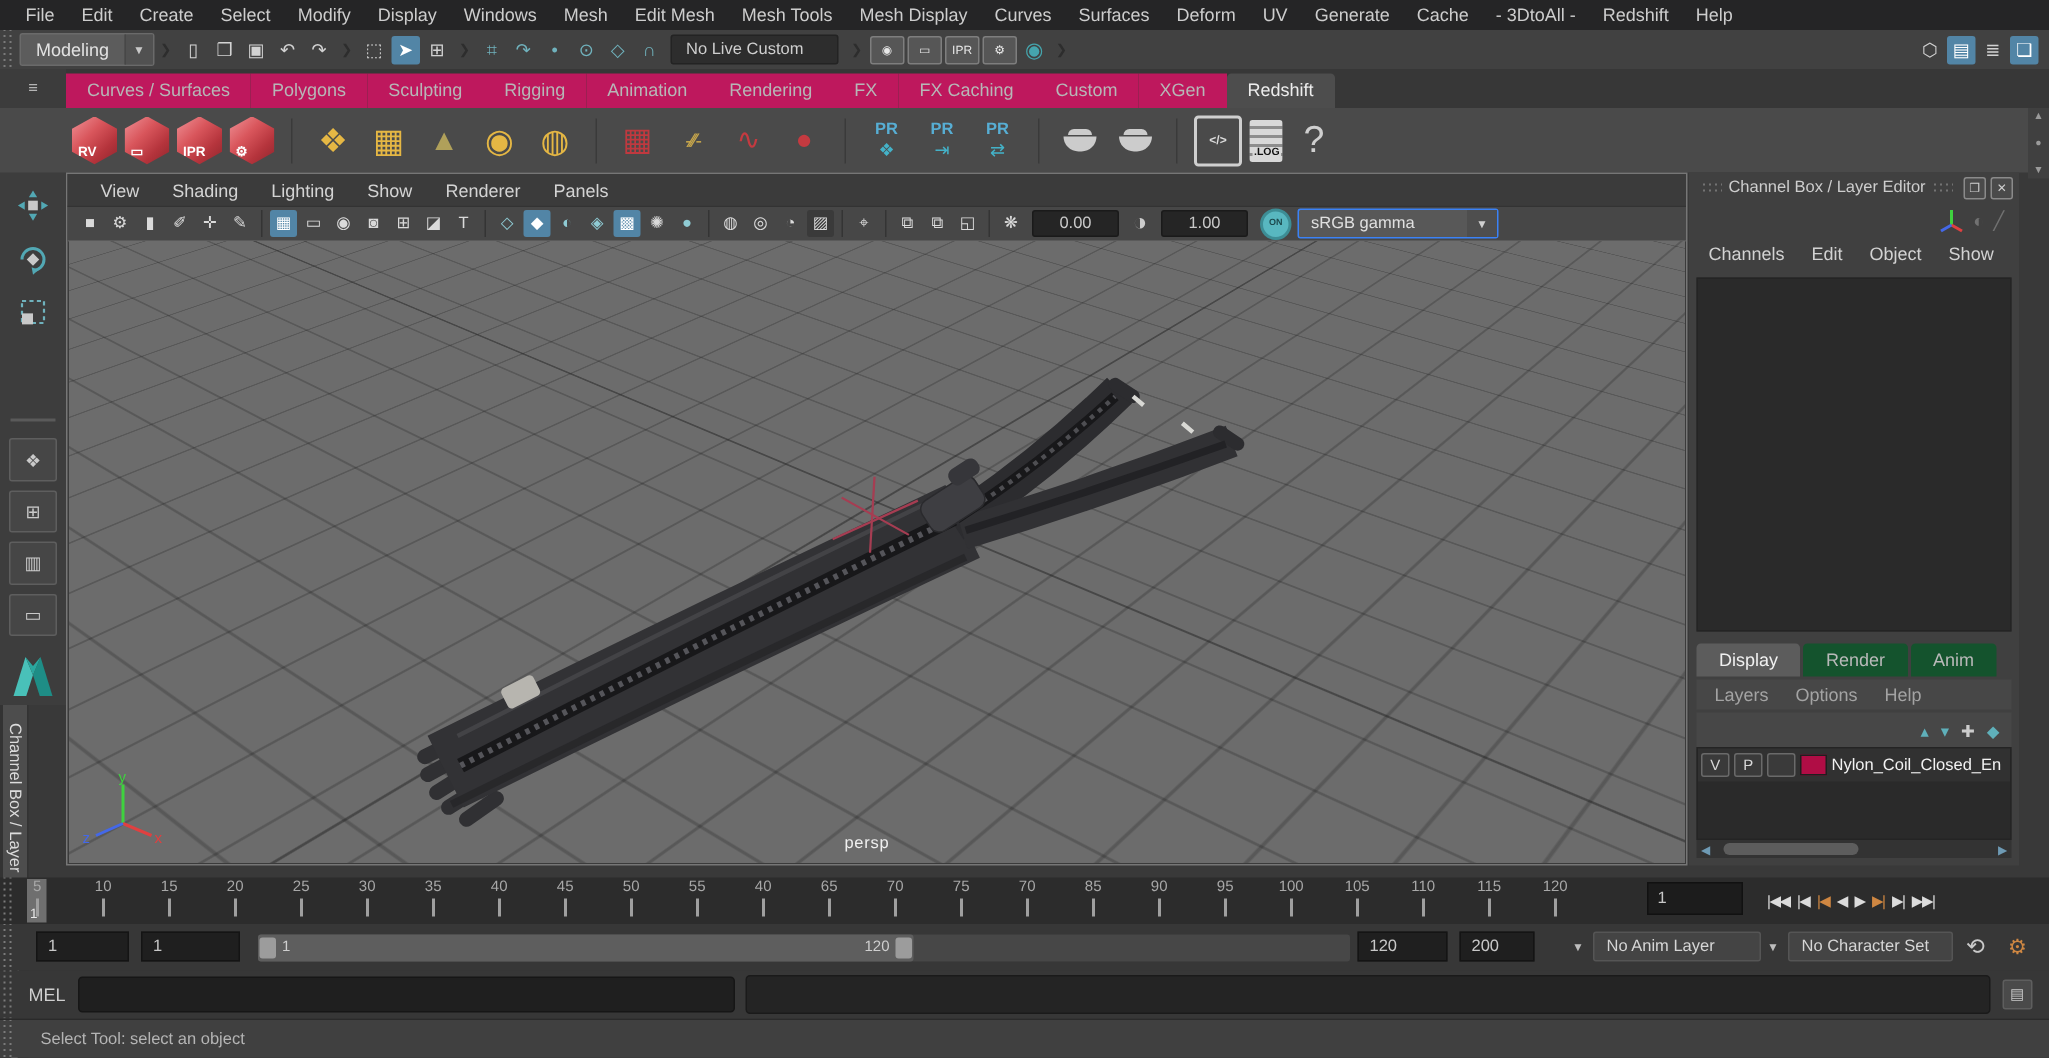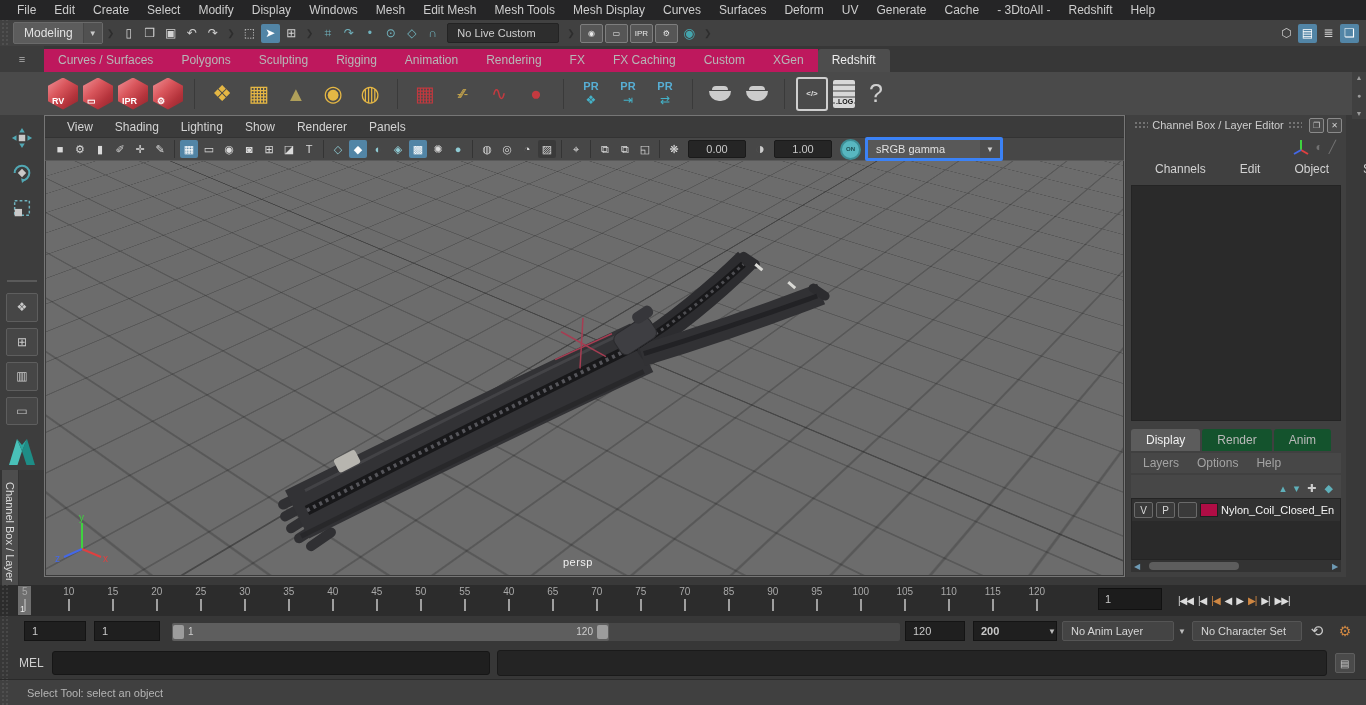--- a/index.html
+++ b/index.html
@@ -80,21 +80,21 @@
   .vi{width:18px;height:18px;display:flex;align-items:center;justify-content:center;border-radius:2px;margin:0 1px;flex:0 0 auto;}
   .vi .g{font-size:11px;color:#dadada;line-height:1;}
   .vi.teal .g{color:#8fcbd4;}
   .vi.active{background:#5285a6;}
   .vi.active .g{color:#fff;}
   .vi.pressed{background:#3a3a3a;}
   .vfield{height:16px;background:#252525;border:1px solid #1a1a1a;border-radius:2px;color:#c8c8c8;font-size:11px;
           display:flex;align-items:center;justify-content:center;margin:0 4px;}
   .onpill{width:17px;height:17px;border-radius:50%;background:#58b7c0;border:2px solid #3d8d95;color:#1c4a4e;font-size:6px;font-weight:bold;
           display:flex;align-items:center;justify-content:center;margin:0 4px;}
-  .csbox{height:18px;background:#585858;border:3px solid #3b82f6;border-radius:2px;display:flex;align-items:center;width:132px;}
+  .csbox{height:18px;background:#585858;border:1px solid #3b82f6;border-radius:2px;display:flex;align-items:center;width:132px;}
   .csbox .cslabel{font-size:11px;color:#e0e0e0;padding:0 8px;flex:1;}
   .csbox .csarrow{width:20px;height:100%;display:flex;align-items:center;justify-content:center;font-size:8px;color:#cfcfcf;background:#4e4e4e;}
   .view{position:absolute;top:45px;left:1px;right:1px;bottom:1px;background:#6c6c6c;overflow:hidden;}
   .gridplane{position:absolute;left:50%;top:42%;width:4200px;height:4200px;
     transform:translate(-50%,-50%) perspective(1150px) rotateX(60deg) rotateZ(40deg);
     background-color:#6c6c6c;
     background-image:
       linear-gradient(rgba(35,35,35,.5),rgba(35,35,35,.5)),
       linear-gradient(90deg,rgba(35,35,35,.5),rgba(35,35,35,.5)),
       repeating-linear-gradient(0deg,rgba(28,28,28,.25) 0 1.6px,transparent 1.6px 56px),
@@ -108,21 +108,21 @@
   
   #rightpanel{top:115px;left:1126px;width:220px;height:462px;background:#404040;}
   .cbheader{height:20px;display:flex;align-items:center;padding:0 4px;}
   .cbheader .dots{flex:1;height:8px;background-image:radial-gradient(#737373 25%,transparent 30%);background-size:4px 4px;margin:0 4px;}
   .cbheader .cbtitle{font-size:11px;color:#cdcdcd;white-space:nowrap;}
   .cbheader .hbtn{width:13px;height:13px;border:1px solid #8a8a8a;border-radius:2px;display:flex;align-items:center;justify-content:center;
                   font-size:8px;color:#d0d0d0;margin-left:3px;background:#4a4a4a;}
   .cbicons{height:24px;display:flex;align-items:center;justify-content:flex-end;padding-right:10px;gap:6px;}
   .cbicons .fade{opacity:.35;font-size:12px;}
   .cbmenus{display:flex;gap:4px;padding:1px 6px;}
-  .cbmenus>span{font-size:12px;color:#d2d2d2;padding:2px 7px;margin-left:16px;}
+  .cbmenus>span{font-size:12px;color:#d2d2d2;padding:2px 7px;}
   .channelarea{position:absolute;top:70px;left:5px;right:5px;height:234px;background:#2a2a2a;border:1px solid #242424;}
   .layertabs{position:absolute;top:314px;left:5px;right:5px;display:flex;}
   .layertabs>span{font-size:12px;color:#b9b9b9;padding:4px 15px;background:#14532d;border-radius:3px 3px 0 0;margin-right:2px;}
   .layertabs>span.active{background:#5c5c5c;color:#f0f0f0;}
   .layermenus{position:absolute;top:338px;left:5px;right:5px;display:flex;gap:2px;background:#474747;padding:2px 4px;}
   .layermenus>span{font-size:12px;color:#a3a3a3;padding:1px 8px;}
   .layericons{position:absolute;top:360px;left:5px;right:5px;display:flex;justify-content:flex-end;gap:8px;padding:3px 8px;background:#474747;}
   .layericons .g{font-size:11px;}
   .layericons .teal .g{color:#5fb0ba;}
   .layerlist{position:absolute;top:383px;left:5px;right:5px;height:60px;background:#2a2a2a;border:1px solid #242424;}
@@ -795,21 +795,21 @@
   <input class="rfield" style="left: 94px; width: 66px;" value="1">
   <div id="rtrack">
     <div id="rinner">
       <span class="rhandle" style="left:1px"></span>
       <span class="rlabel" style="left:16px">1</span>
       <span class="rlabel" style="right:16px">120</span>
       <span class="rhandle" style="right:1px"></span>
     </div>
   </div>
   <input class="rfield" style="left: 905px; width: 60px;" value="120">
-  <input class="rfield" style="left: 973px; width: 84px; font-weight: bold;" value="200">
+  <input class="rfield" style="left: 973px; width: 50px;" value="200">
   <span class="ddarrow" style="left:1048px">▼</span>
   <div class="ddbox" style="left:1062px;width:112px">
     <span>No Anim Layer</span>
   </div>
   <span class="ddarrow" style="left:1178px">▼</span>
   <div class="ddbox" style="left:1192px;width:110px">
     <span>No Character Set</span>
   </div>
   <span class="ricon" style="left:1306px;color:#c9c9c9;font-size:15px">⟲</span>
   <span class="ricon" style="left:1334px;color:#cf8742;font-size:14px">⚙</span>

